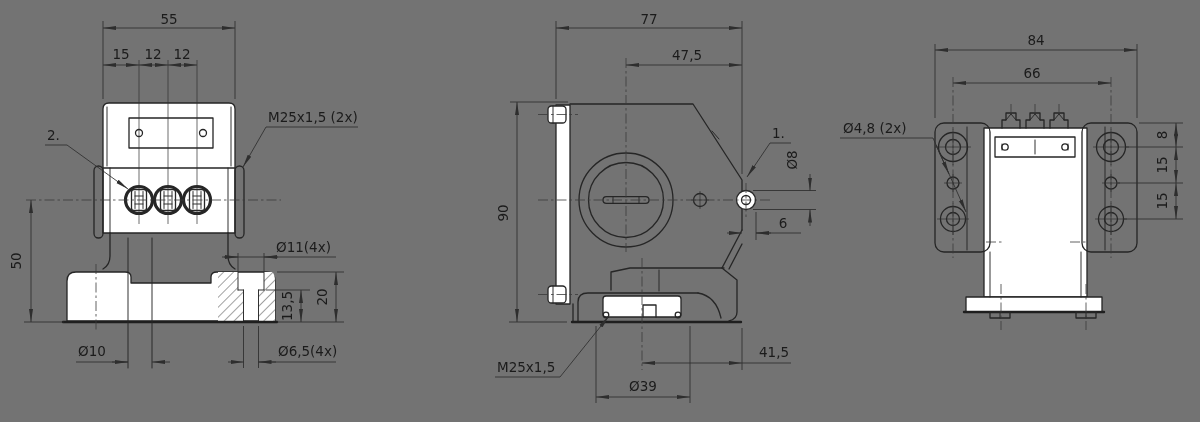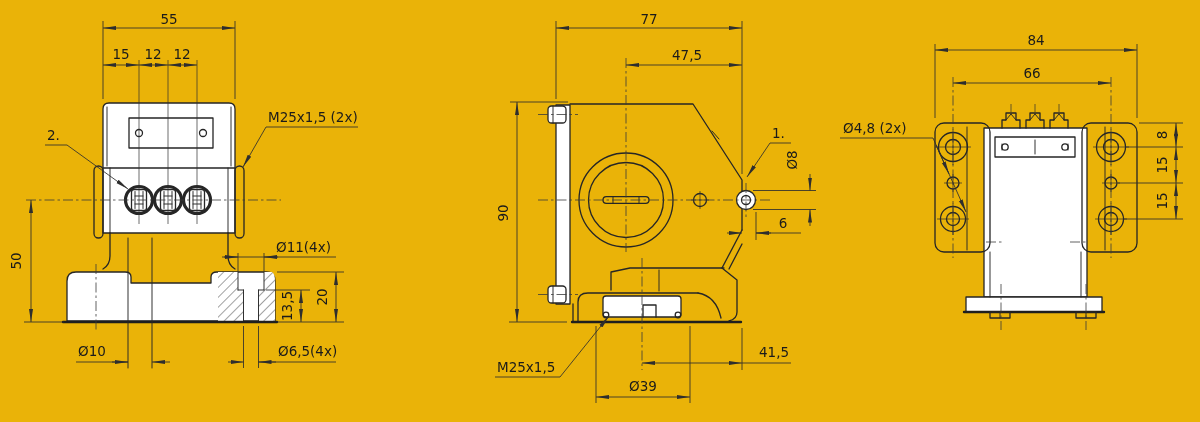--- a/index.html
+++ b/index.html
@@ -1,16 +1,16 @@
 <!DOCTYPE html>
 <html><head>
 <meta charset="utf-8">
 <style>
   html,body{margin:0;padding:0;background:#fff;}
-  .stage{position:relative;width:1200px;height:422px;background:#eab308;overflow:hidden;
+  .stage{position:relative;width:1200px;height:422px;background:#737373;overflow:hidden;
          font-family:"DejaVu Sans",sans-serif;}
   svg{display:block;}
   
   .p  {fill:none;stroke:#262626;stroke-width:1.3;stroke-linecap:round;stroke-linejoin:round;}
   .pf {fill:#ffffff;stroke:#262626;stroke-width:1.3;stroke-linejoin:round;}
   .pk {fill:none;stroke:#1f1f1f;stroke-width:2.4;stroke-linecap:round;}
   .t  {fill:none;stroke:#262626;stroke-width:0.95;stroke-linecap:round;}
   .t7 {fill:none;stroke:#2e2e2e;stroke-width:0.7;}
   .kring{fill:#ffffff;stroke:#262626;stroke-width:3.2;}
   

